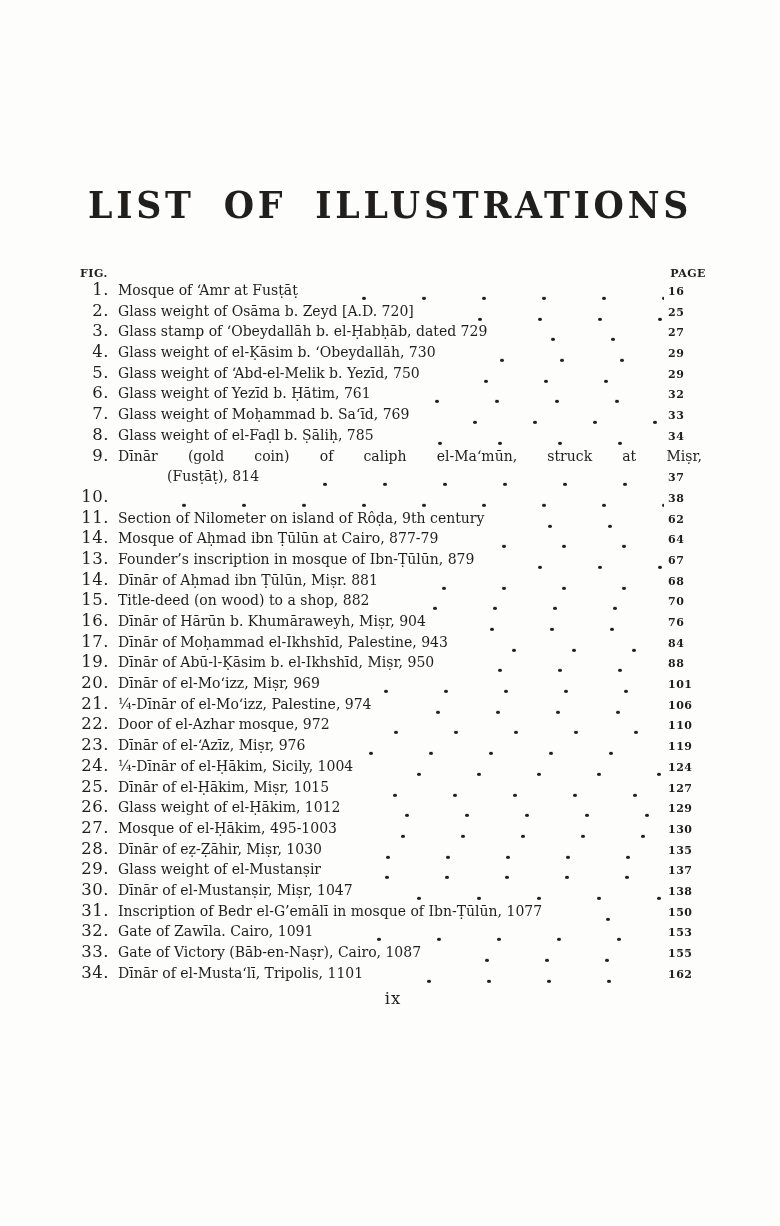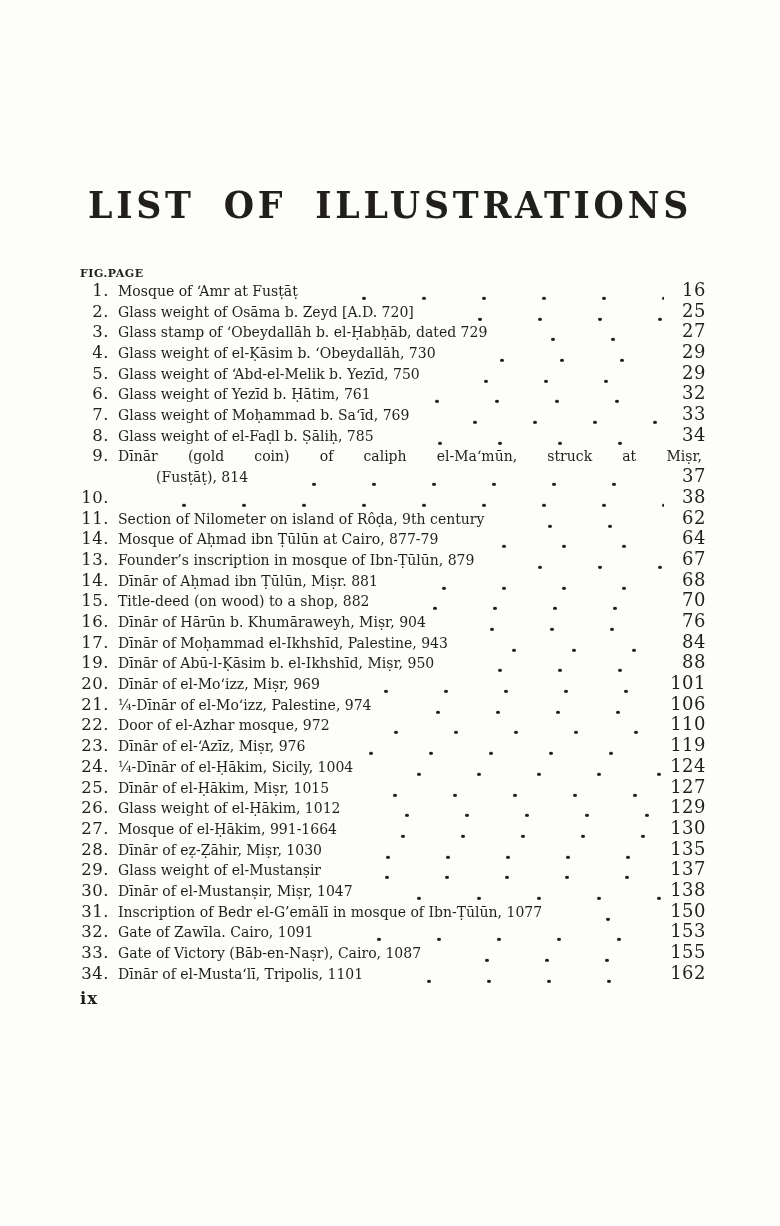--- a/index.html
+++ b/index.html
@@ -26,21 +26,21 @@
     line-height: 46px;
     transform: scaleX(0.94);
   }
   .content {
     margin-left: 80px;
     margin-right: 74px; 
   }
   .cols-header {
     margin-top: 40px;
     display: flex;
-    justify-content: flex-start;
+    justify-content: space-between;
     font-size: 11px;
     font-weight: 700;
     letter-spacing: 0.5px;
     line-height: 12px;
     height: 12px;
   }
   .list { margin-top: 0; }
   .line {
     display: flex;
     align-items: baseline;
@@ -57,43 +57,44 @@
     letter-spacing: 0.5px;
   }
   .txt { font-size: 14px; }
   .txt.justified {
     flex: 1;
     text-align: justify;
     text-align-last: justify;
     white-space: normal;
     padding-right: 4px;
   }
-  .txt.cont-indent { margin-left: 38px; }
+  .txt.cont-indent { margin-left: 49px; }
   .leader {
     flex: 1;
     align-self: stretch;
     margin-left: 10px;
     margin-right: 4px;
     background-image: radial-gradient(circle, #211f1c 1.6px, rgba(0,0,0,0) 2px);
     background-size: 60px 20.7px;
     background-repeat: repeat-x;
     background-position: 26px 8px;
   }
   .pg {
     flex: none;
     width: 38px;
-    text-align: right;
-    font-size: 18px;
-    font-weight: 400;
+    text-align: left;
+    font-size: 11px;
+    font-weight: 700;
     letter-spacing: 0.5px;
   }
   .folio {
     margin-top: 6px;
+    text-align: center;
     font-size: 16.5px;
-    font-weight: 700;
+    font-weight: 400;
     letter-spacing: 1px;
   }
 </style>
 </head>
 <body>
 
 <div class="page">
   <h1 class="title">LIST OF ILLUSTRATIONS</h1>
 
   <div class="content">
@@ -302,21 +303,21 @@
           <div class="line">
             <span class="fig">26.</span>
             <span class="txt">Glass weight of el-Ḥākim, 1012</span>
             <span class="leader"></span>
             <span class="pg">129</span>
           </div>
         </div>
         <div>
           <div class="line">
             <span class="fig">27.</span>
-            <span class="txt">Mosque of el-Ḥākim, 991-1664</span>
+            <span class="txt">Mosque of el-Ḥākim, 495-1003</span>
             <span class="leader"></span>
             <span class="pg">130</span>
           </div>
         </div>
         <div>
           <div class="line">
             <span class="fig">28.</span>
             <span class="txt">Dīnār of eẓ-Ẓāhir, Miṣr, 1030</span>
             <span class="leader"></span>
             <span class="pg">135</span>

